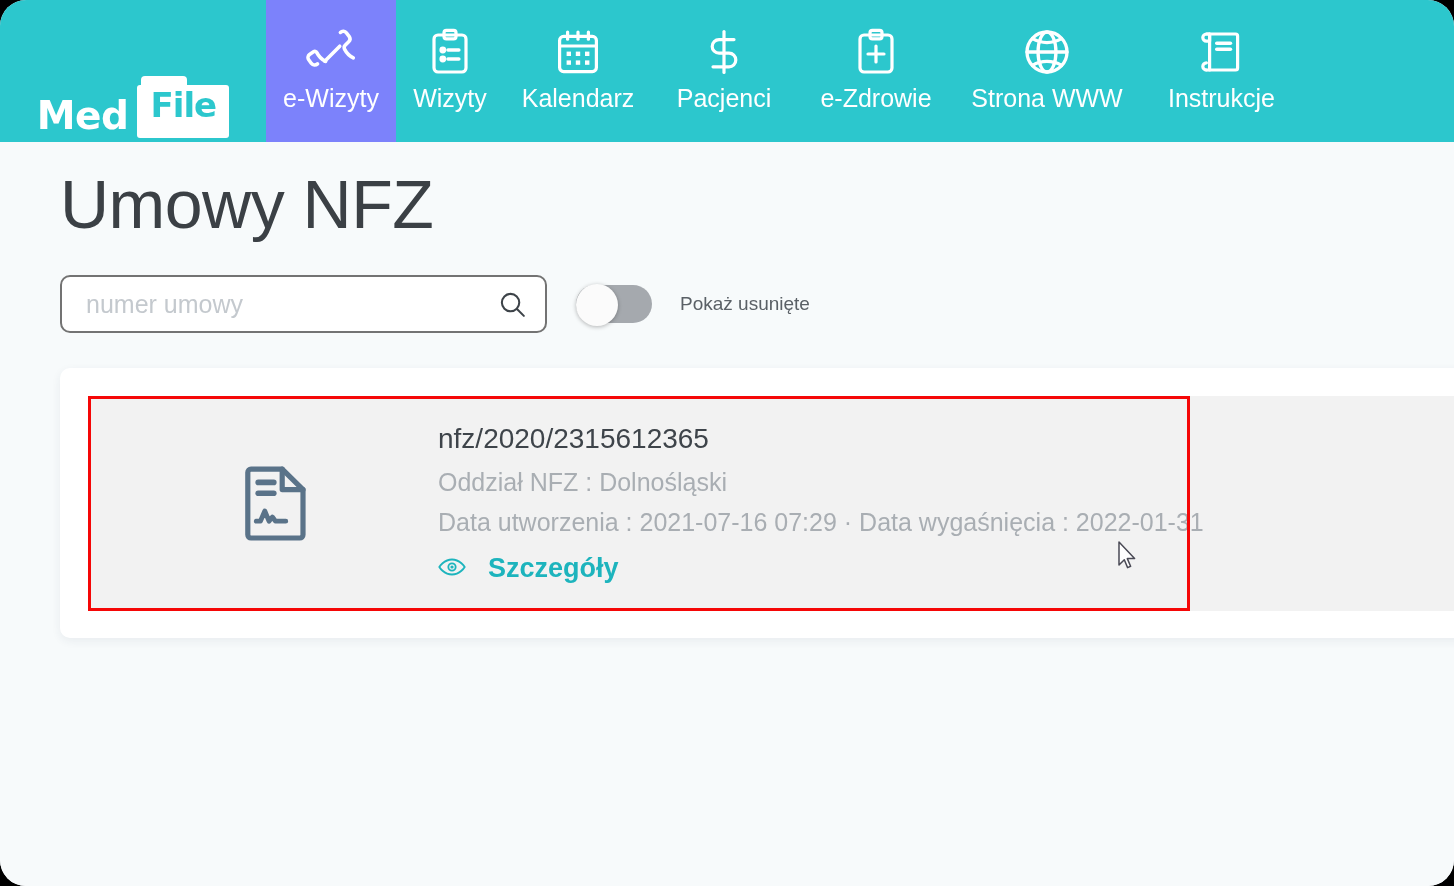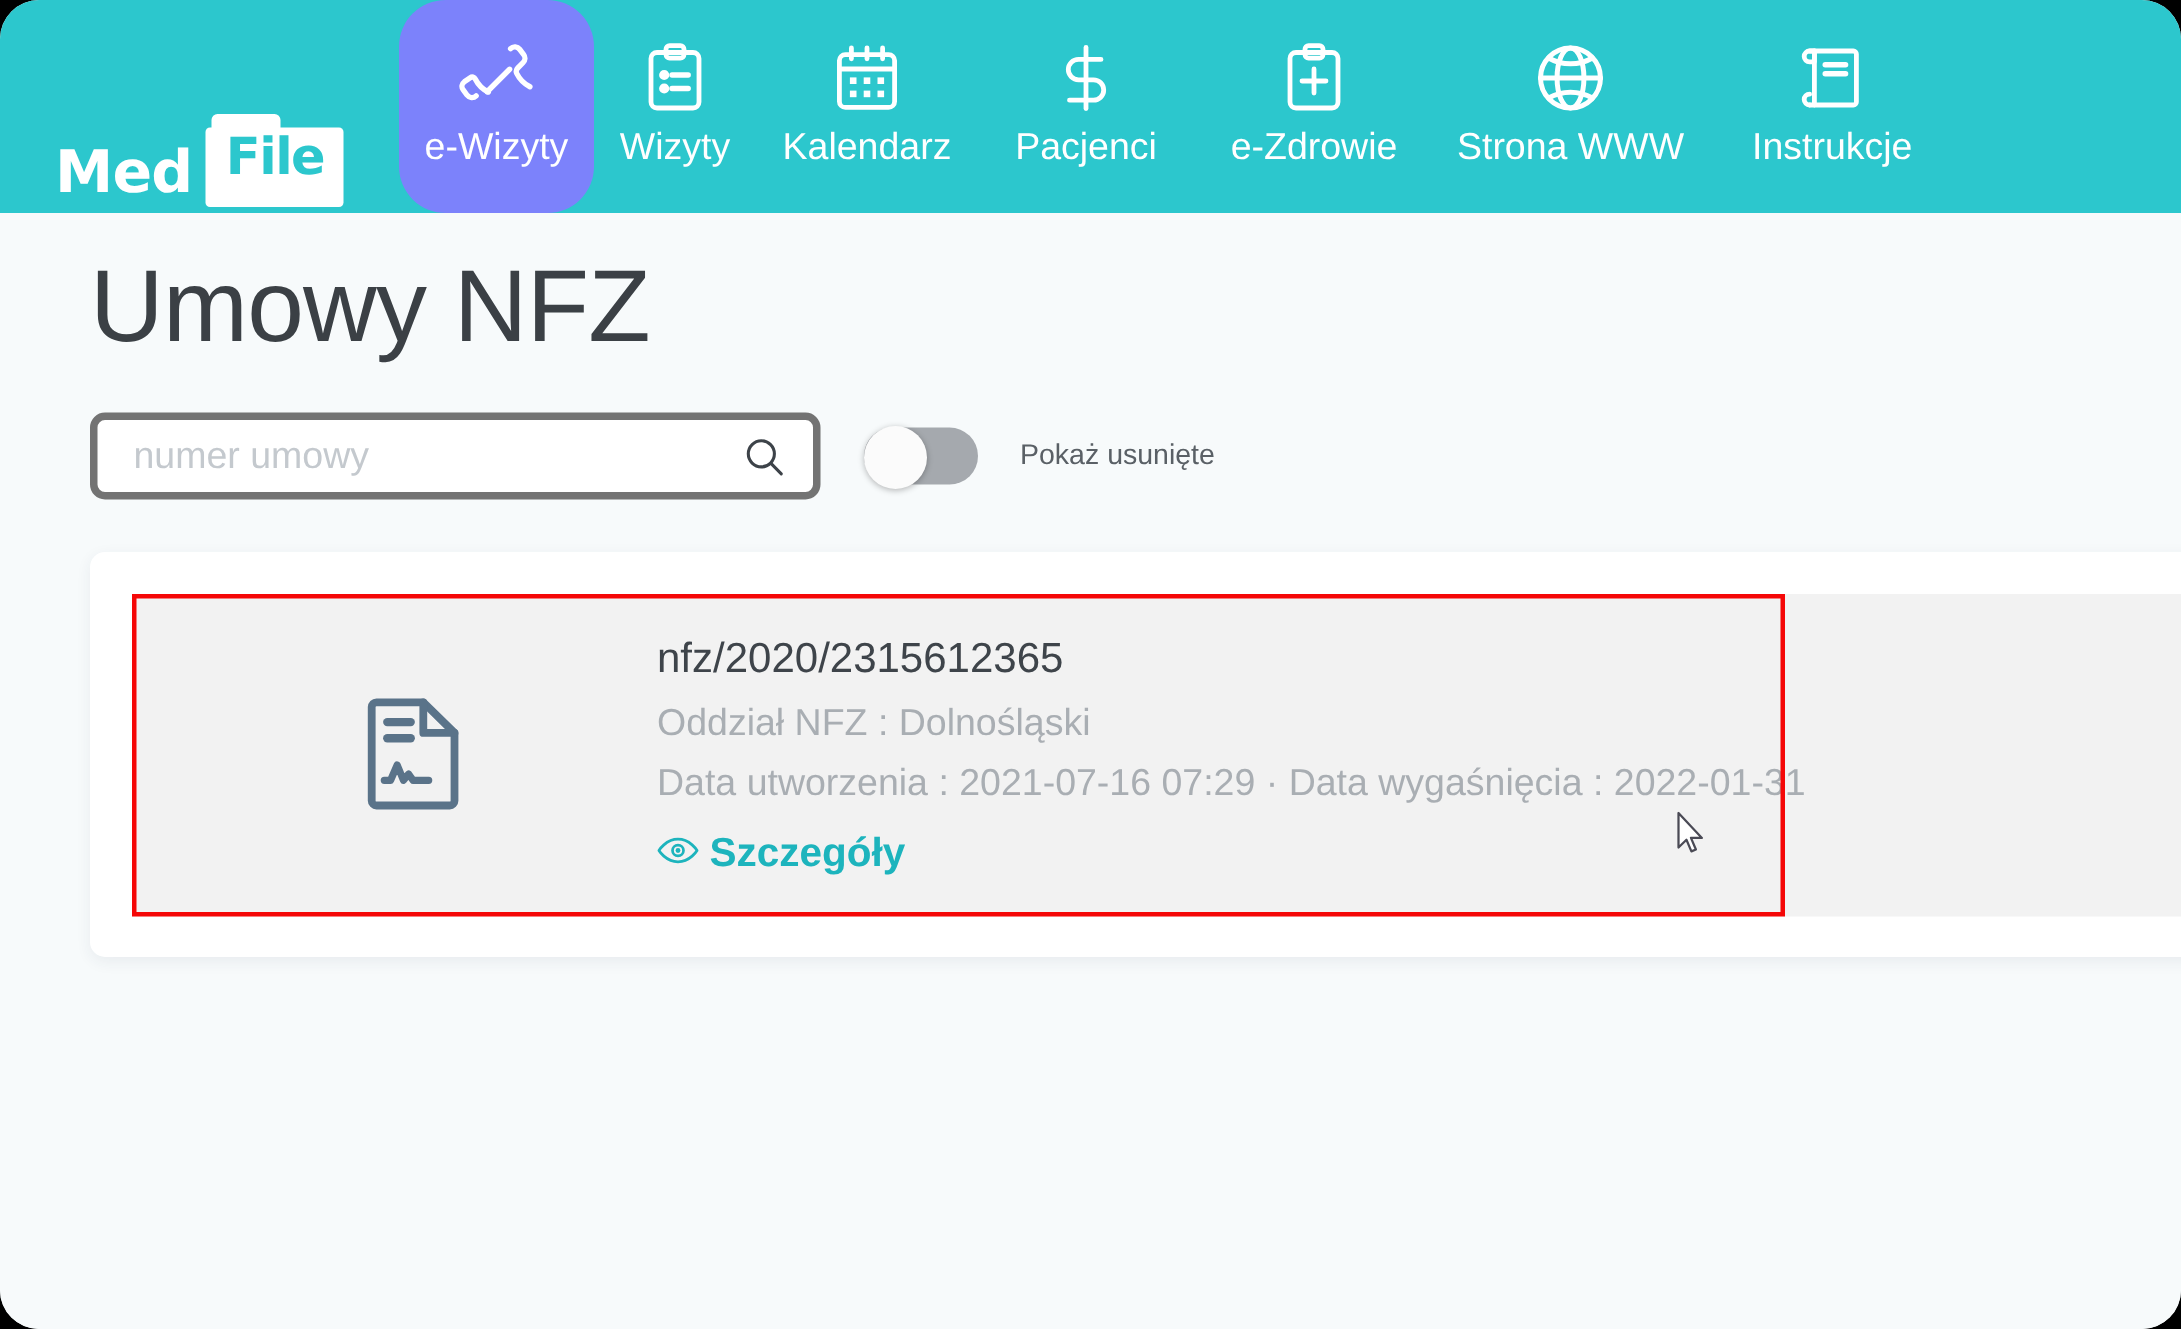--- a/index.html
+++ b/index.html
@@ -87,21 +87,21 @@
     flex: 0 0 auto;
     display: flex;
     flex-direction: column;
     align-items: center;
     justify-content: center;
     color: #ffffff;
     padding: 0 0 8px 0;
     cursor: pointer;
     height: 142px;
   }
-  .nav-item.active { background: #7c82fb; border-radius: 31px; }
+  .nav-item.active { background: #7c82fb; }
   .nav-icon {
     height: 56px;
     display: flex;
     align-items: center;
     justify-content: center;
     margin-bottom: 6px;
   }
   .nav-label {
     font-size: 25px;
     line-height: 1;
@@ -135,21 +135,21 @@
     width: 1340px;
     height: 60px;
     display: flex;
     align-items: center;
   }
   #search-wrap {
     position: relative;
     width: 487px;
     height: 58px;
     background: #ffffff;
-    border: 5px solid #737373;
+    border: 2px solid #737373;
     border-radius: 10px;
     display: flex;
     align-items: center;
   }
   #search-input {
     border: none;
     outline: none;
     background: transparent;
     font-size: 25px;
     color: #6b7177;
@@ -244,21 +244,21 @@
   }
   .contract-meta {
     font-size: 25px;
     color: #a9aeb3;
     margin-bottom: 11px;
     font-family: "Liberation Sans", sans-serif;
   }
   #details-link {
     display: inline-flex;
     align-items: center;
-    gap: 7px;
+    gap: 22px;
     color: #1db4bd;
     font-size: 27px;
     font-weight: bold;
     cursor: pointer;
     margin-top: 5px;
     font-family: "Liberation Sans", sans-serif;
   }
 
   
   #mouse-cursor {

